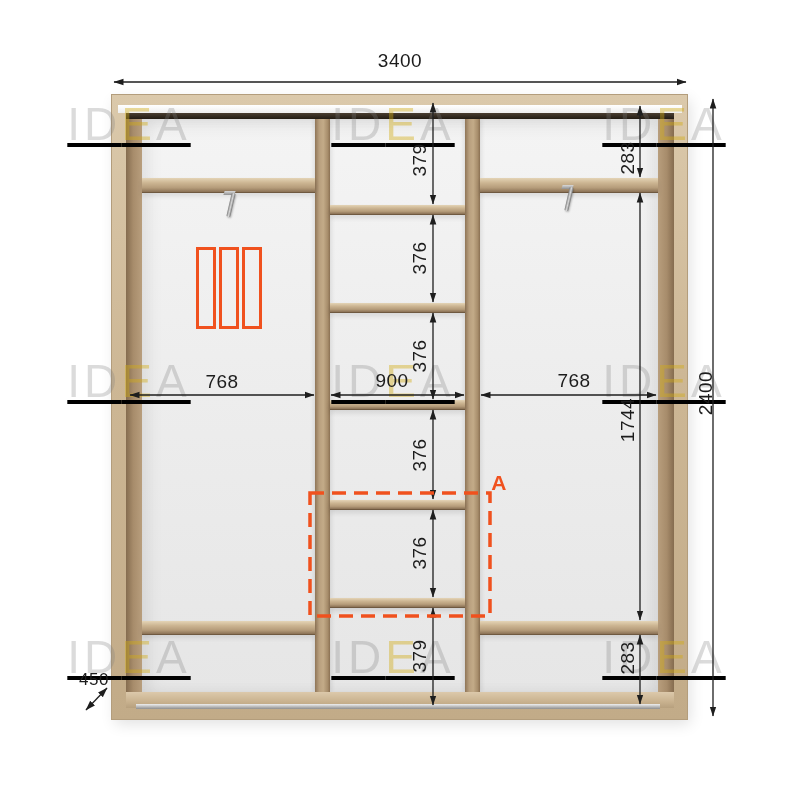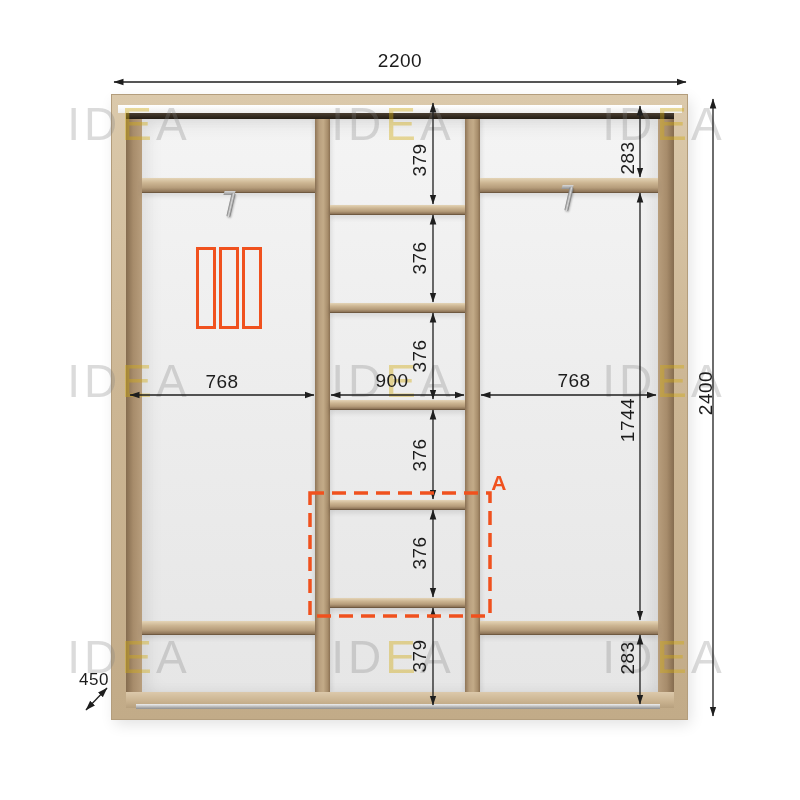--- a/index.html
+++ b/index.html
@@ -9,20 +9,21 @@
   }
   .abs { position:absolute; }
 
   
   .wm-grid {
     position:absolute; inset:0;
     display:grid;
     grid-template-columns:258px 270px 272px;
     grid-template-rows:248px 266px 286px;
     pointer-events:none;
+    text-decoration:underline;
   }
   .wm {
     display:flex; align-items:center; justify-content:center;
     font-size:46px; letter-spacing:4px; font-weight:normal;
     color:rgba(125,125,125,0.28); user-select:none;
   }
   .wm .wm-e { color:rgba(210,172,20,0.42); }
 
   
   .frame {
@@ -235,21 +236,21 @@
       <line x1="331" y1="395" x2="464" y2="395" marker-start="url(#ah)" marker-end="url(#ah)"></line>
       <line x1="481" y1="395" x2="656" y2="395" marker-start="url(#ah)" marker-end="url(#ah)"></line>
     </g>
     <g>
       <line x1="107" y1="688" x2="86" y2="710" marker-start="url(#ah)" marker-end="url(#ah)"></line>
     </g>
 
     <rect x="310" y="493" width="180" height="123" fill="none" stroke="#F0511E" stroke-width="3.5" stroke-dasharray="14 8"></rect>
   </svg>
 
-  <div class="dim" style="left:400px; top:51px">2200</div>
+  <div class="dim" style="left:400px; top:51px">3400</div>
   <div class="dim rot" style="left:705px; top:393px">2400</div>
 
   <div class="dim" style="left:222px; top:372px">768</div>
   <div class="dim" style="left:392px; top:371px">900</div>
   <div class="dim" style="left:574px; top:371px">768</div>
 
   <div class="dim rot" style="left:419px; top:160px">379</div>
   <div class="dim rot" style="left:419px; top:258px">376</div>
   <div class="dim rot" style="left:419px; top:356px">376</div>
   <div class="dim rot" style="left:419px; top:455px">376</div>

